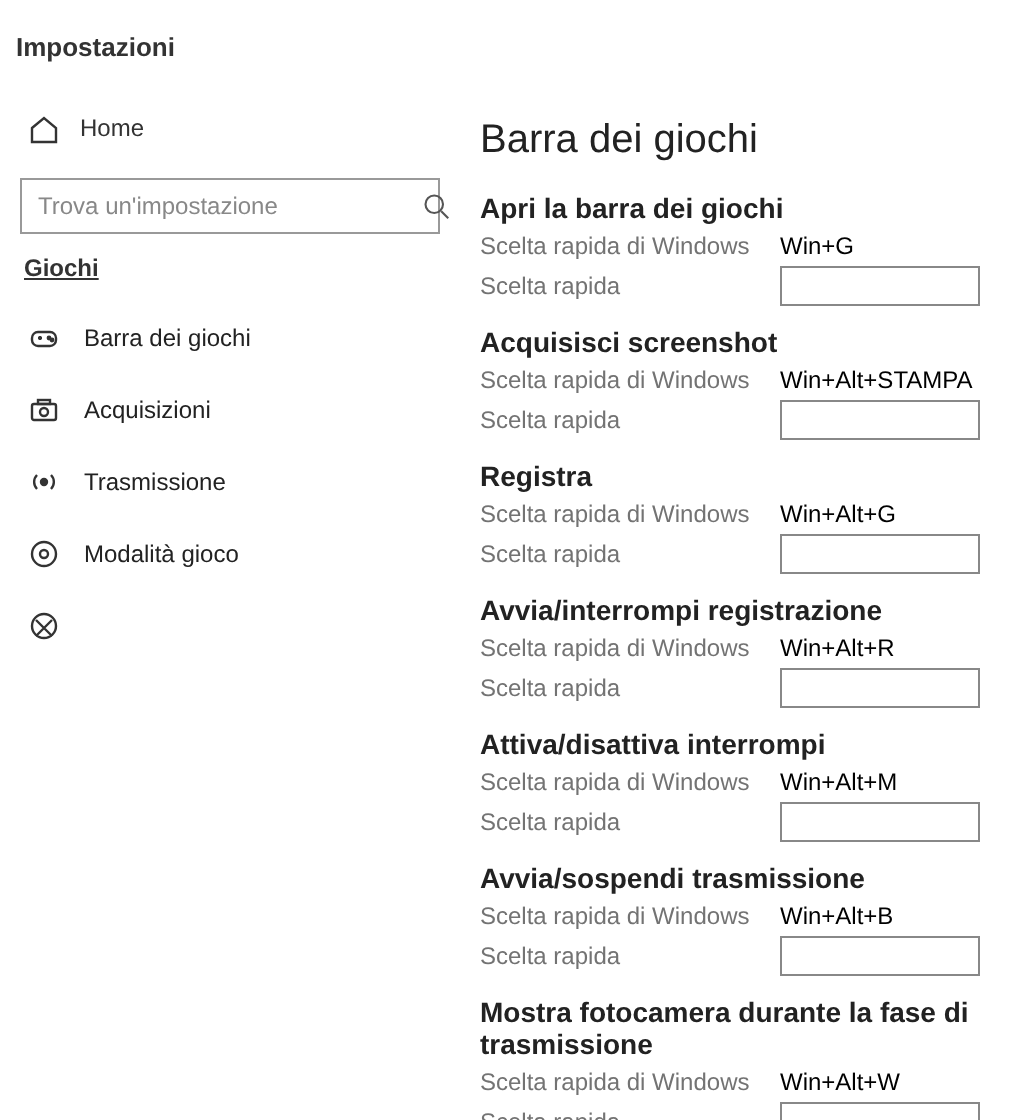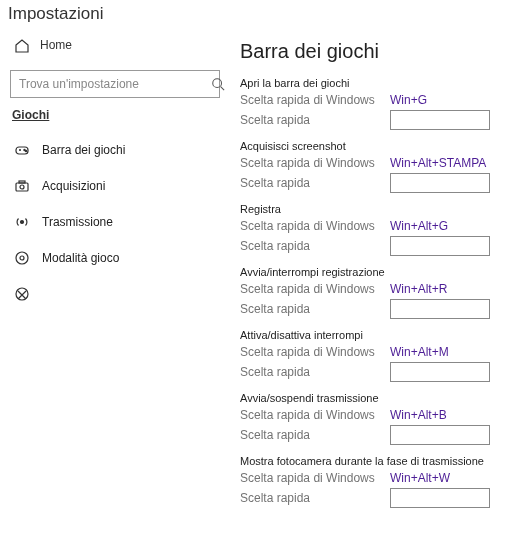--- a/index.html
+++ b/index.html
@@ -3,21 +3,21 @@
   <meta charset="utf-8">
   <style>
     * { margin: 0; padding: 0; box-sizing: border-box; }
     body {
       font-family: "Segoe UI", sans-serif;
       font-size: 12px;
       color: #333;
       background: #fff;
       width: 516px; height: 560px; overflow: hidden;
     }
-    .titlebar { padding: 4px 8px; font-size: 17px; color: #333; }
+    .titlebar { padding: 16px 8px; font-size: 13px; color: #333; font-weight: bold; }
     .layout { display: flex; }
     .sidebar { width: 230px; padding: 0 10px; }
     .main { flex: 1; padding: 0 10px; }
     .home-row {
       display: flex; align-items: flex-start; gap: 10px;
       padding: 10px 4px;
     }
     .home-row .icon { width: 16px; height: 16px; display: inline-flex; align-items: center; justify-content: center; color: #333; }
     .search {
       margin: 6px 0 10px 0;
@@ -35,24 +35,24 @@
     .search .icon { color: #555; }
     .category-title { font-weight: 600; font-size: 12px; margin: 6px 0 10px 2px; text-decoration: underline; }
     .nav-item {
       display: flex; align-items: center; gap: 12px;
       padding: 10px 4px; color: #222;
       cursor: pointer;
     }
     .nav-item .icon { width: 16px; height: 16px; display: inline-flex; align-items: center; justify-content: center; color: #333; }
     .main h1 { font-size: 20px; font-weight: 400; margin: 12px 0 14px 0; color: #222; }
     .section { margin-bottom: 10px; }
-    .section-title { font-size: 11px; font-weight: 400; color: #222; margin-bottom: 4px; }
+    .section-title { font-size: 14px; font-weight: 700; color: #222; margin-bottom: 4px; }
     .row { display: flex; align-items: center; margin: 3px 0; }
     .row .label { width: 150px; color: #737373; font-size: 12px; }
-    .row .value { color: #4c1d95; font-size: 12px; }
+    .row .value { color: #000000; font-size: 12px; }
     .row input[type="text"] {
       width: 100px; height: 20px;
       border: 1px solid #888; background: #fff;
       font-size: 12px; padding: 0 4px;
     }
     svg { display: block; }
   </style>
 </head>
 <body>
 

